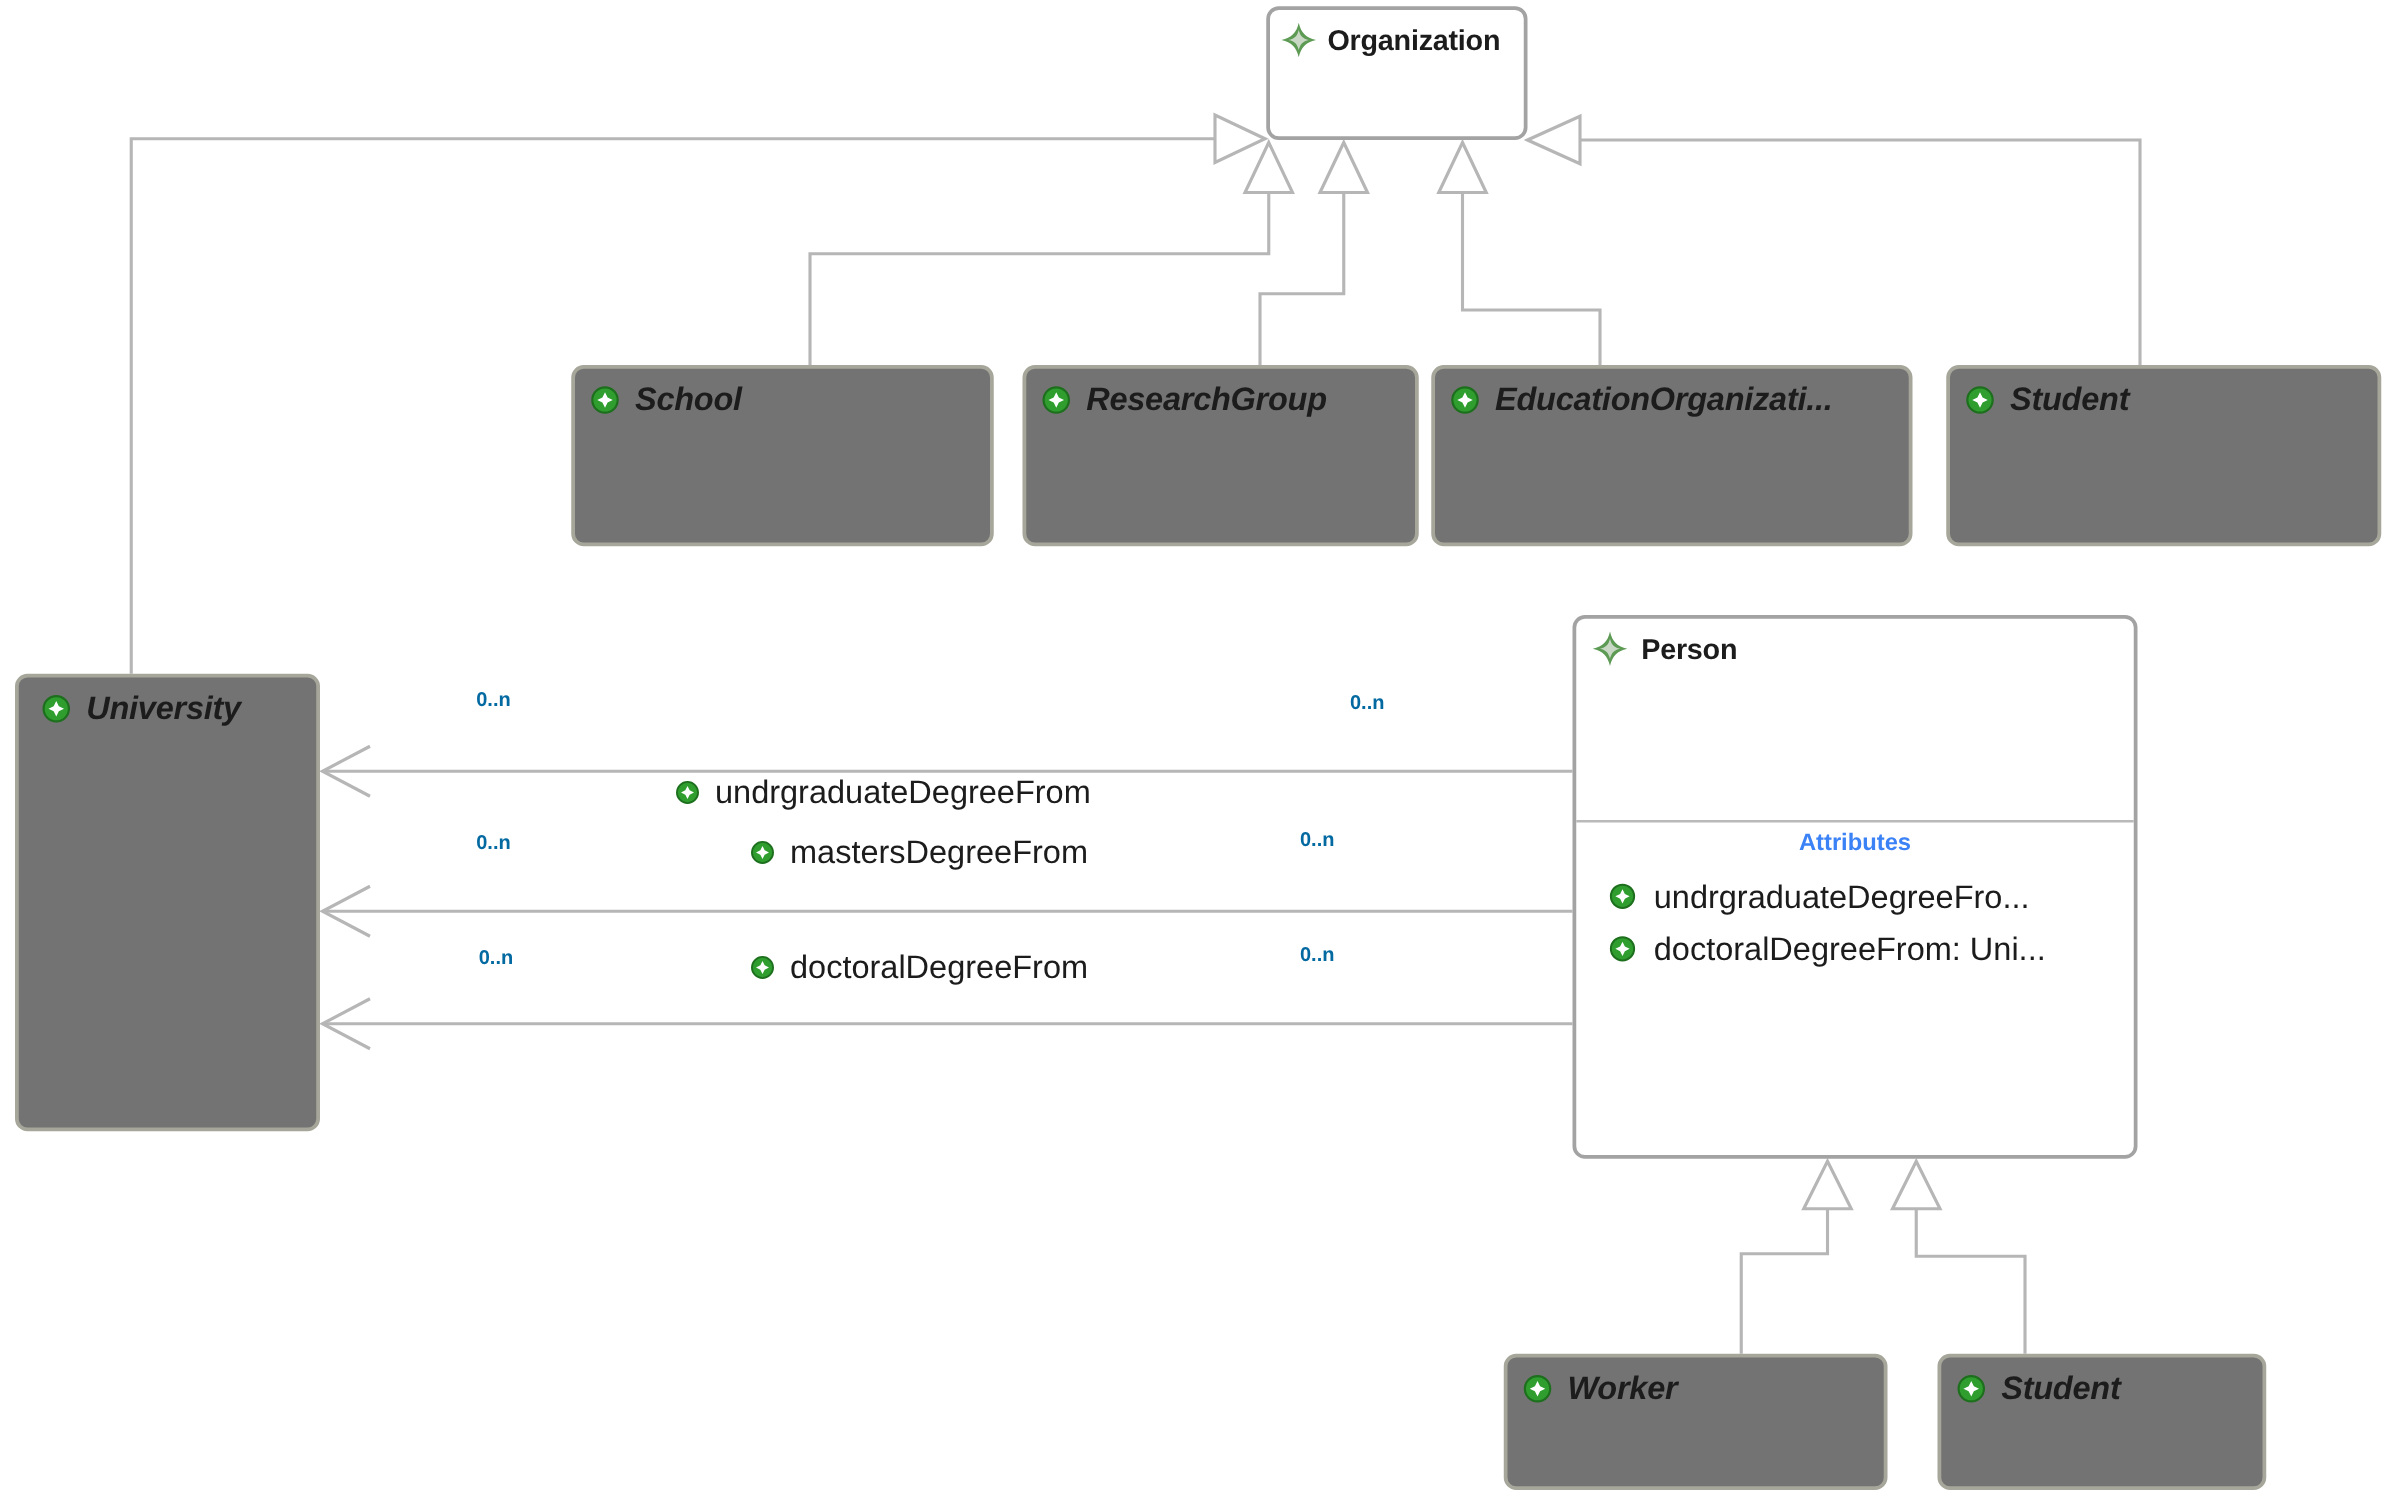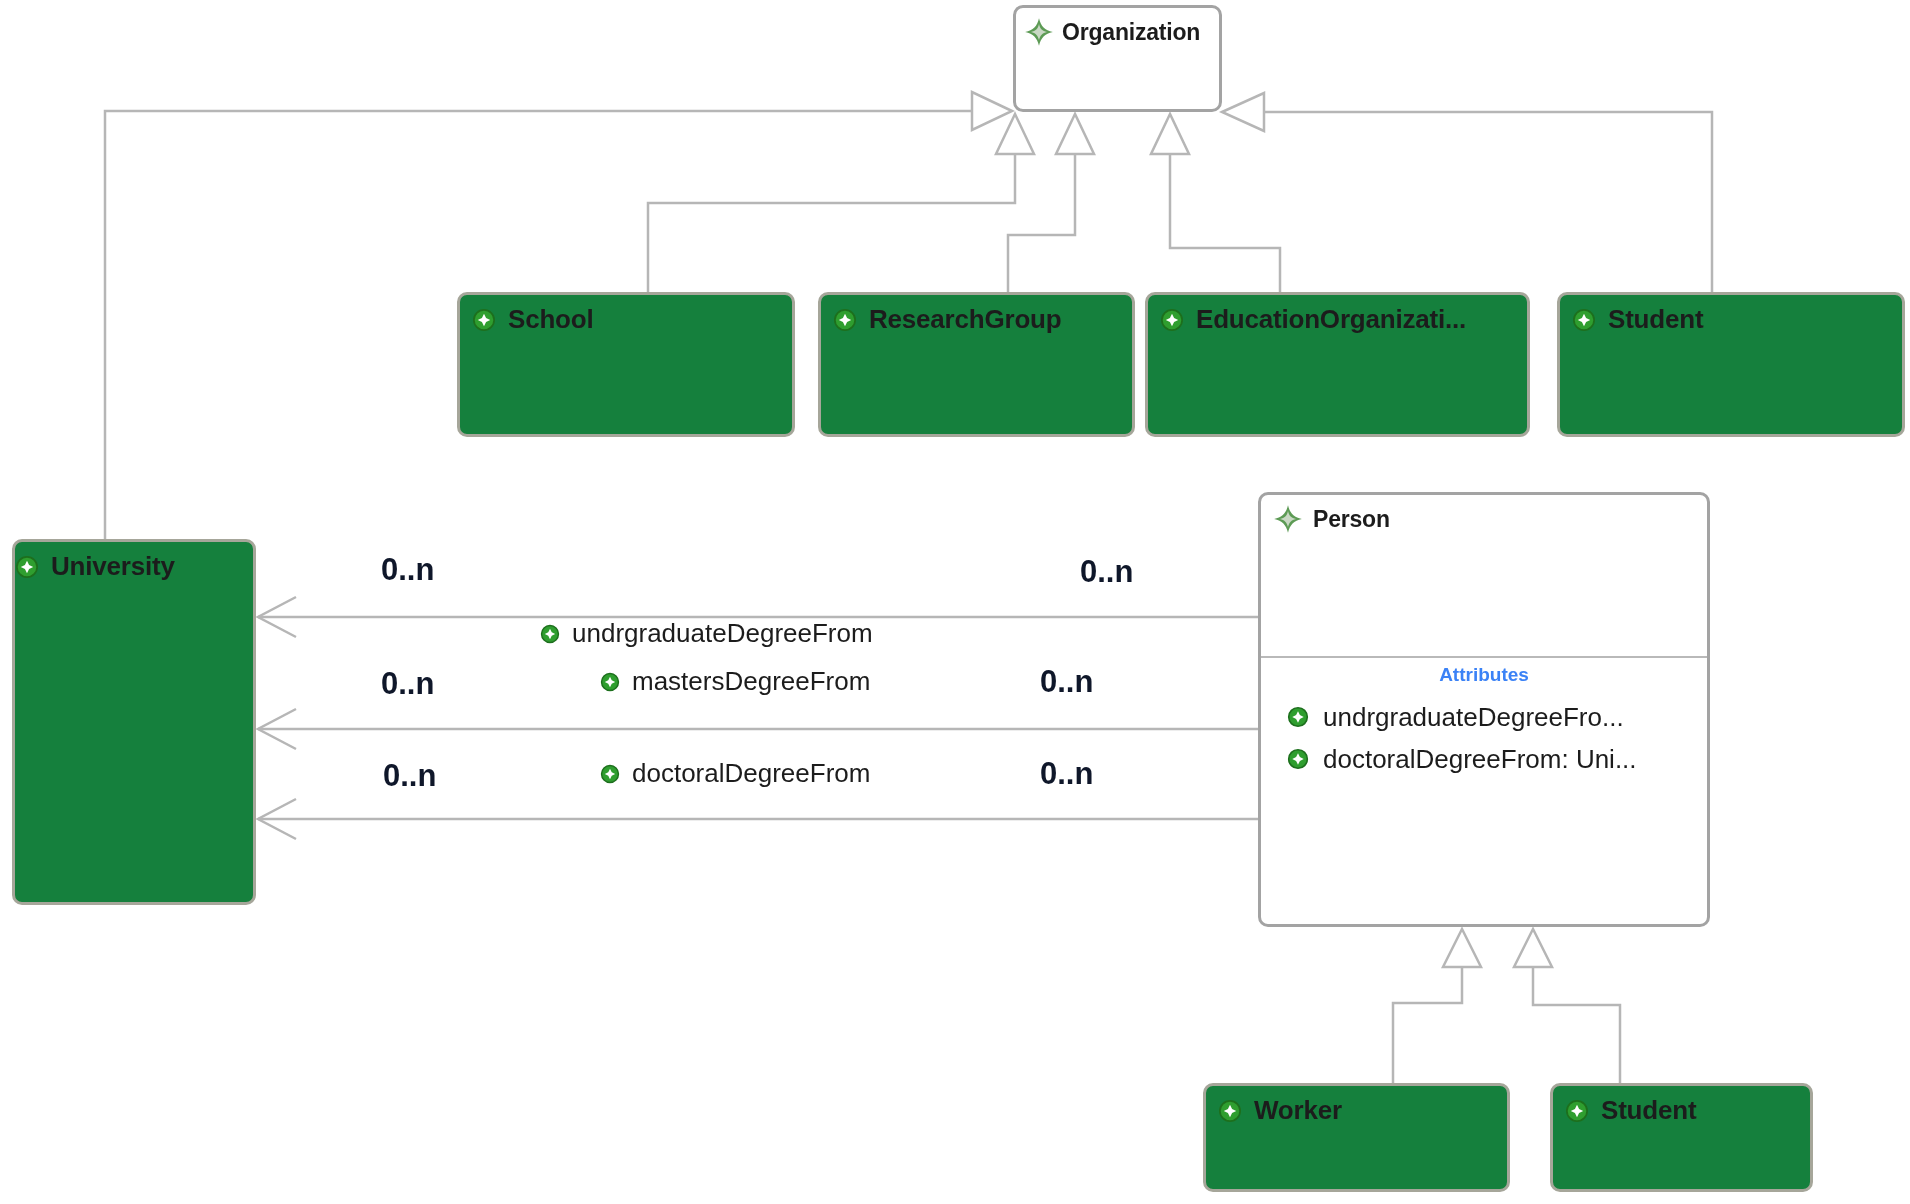--- a/index.html
+++ b/index.html
@@ -12,21 +12,21 @@
     overflow:hidden;
   }
   .layer{position:absolute;left:0;top:0;width:1910px;height:1204px;}
   .node{
     position:absolute;
     box-sizing:border-box;
     border:3px solid #a3a3a3;
     border-radius:10px;
     background:#ffffff;
   }
-  .node.yellow{background:#15803d;border-color:#a6a69a;}
+  .node.yellow{background:#737373;border-color:#a6a69a;font-style:italic;}
   .hdr{
     display:flex;align-items:center;gap:12px;
     padding:9px 10px 0 12px;
     white-space:nowrap;overflow:hidden;
   }
   .ttl{font-size:26px;font-weight:700;letter-spacing:-0.2px;}
   .node.white .ttl{font-size:23px;}
   .ic{display:inline-flex;flex:0 0 auto;}
   
   .p-head{height:163px;border-bottom:2px solid #b9b9b9;box-sizing:border-box;}
@@ -39,21 +39,21 @@
     display:flex;align-items:center;gap:14px;
     padding-left:26px;height:42px;
     font-size:26px;white-space:nowrap;overflow:hidden;
   }
   
   .assoc-label{
     position:absolute;display:flex;align-items:center;gap:12px;
     font-size:26px;white-space:nowrap;
   }
   .mult{
-    position:absolute;font-size:31px;font-weight:700;color:#0f172a;
+    position:absolute;font-size:16px;font-weight:700;color:#0369a1;
     white-space:nowrap;
   }
 </style>
 </head>
 <body>
 
 <div class="canvas">
 
   <svg class="layer" width="1910" height="1204" viewBox="0 0 1910 1204" fill="none" stroke="#b6b6b6" stroke-width="2.5">
 
@@ -155,21 +155,21 @@
         <svg width="24" height="24" viewBox="0 0 22 22">
             <circle cx="11" cy="11" r="9.3" fill="#2f9e2f" stroke="#1d6f1d" stroke-width="1.6"></circle>
             <path d="M11 5.3 L12.9 9.1 L16.7 11 L12.9 12.9 L11 16.7 L9.1 12.9 L5.3 11 L9.1 9.1 Z" fill="#ffffff"></path>
           </svg>
       </span>
       <span class="ttl">Student</span>
     </div>
   </div>
 
   <div class="node yellow" style="left:12px;top:539px;width:244px;height:366px;">
-    <div class="hdr" style="padding-left:0;">
+    <div class="hdr" style="padding-left:18px;">
       <span class="ic">
         <svg width="24" height="24" viewBox="0 0 22 22">
             <circle cx="11" cy="11" r="9.3" fill="#2f9e2f" stroke="#1d6f1d" stroke-width="1.6"></circle>
             <path d="M11 5.3 L12.9 9.1 L16.7 11 L12.9 12.9 L11 16.7 L9.1 12.9 L5.3 11 L9.1 9.1 Z" fill="#ffffff"></path>
           </svg>
       </span>
       <span class="ttl">University</span>
     </div>
   </div>
 

